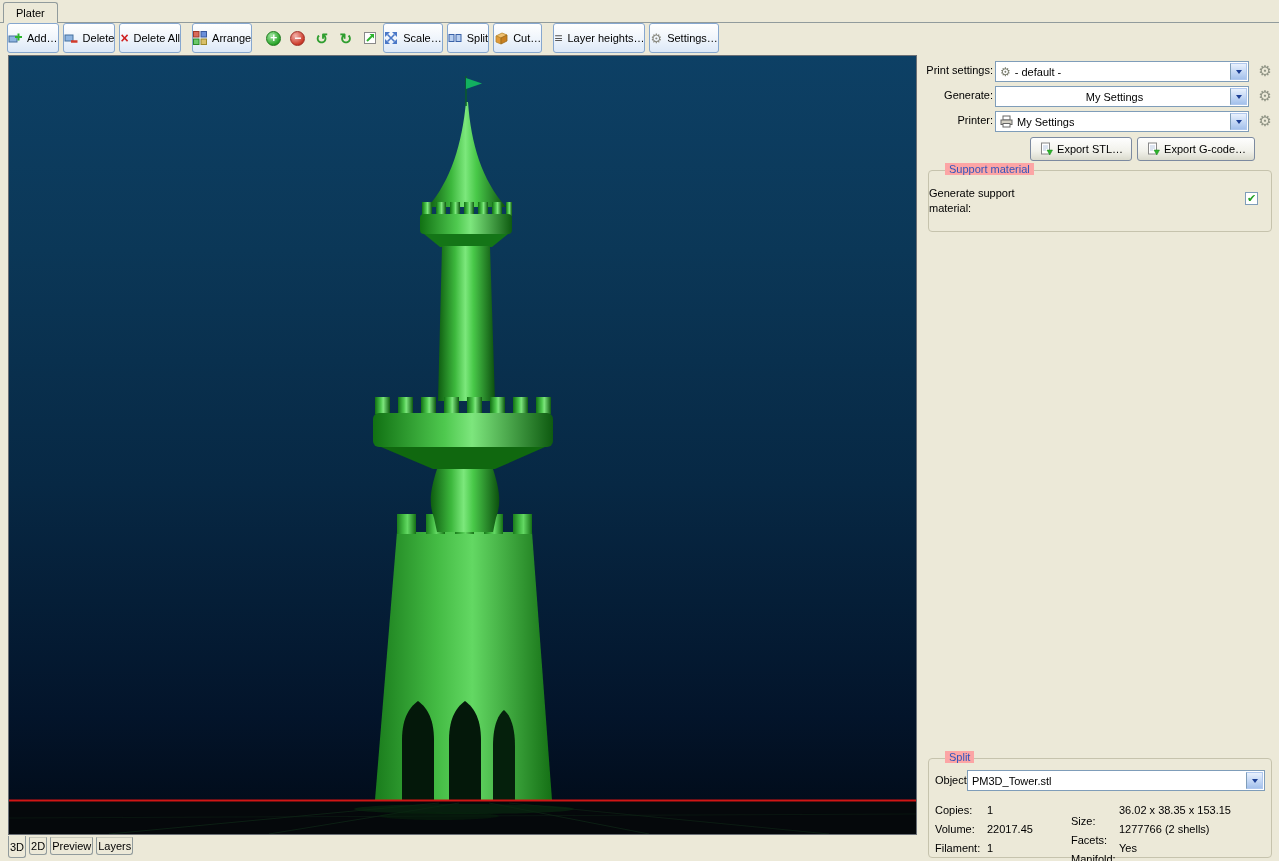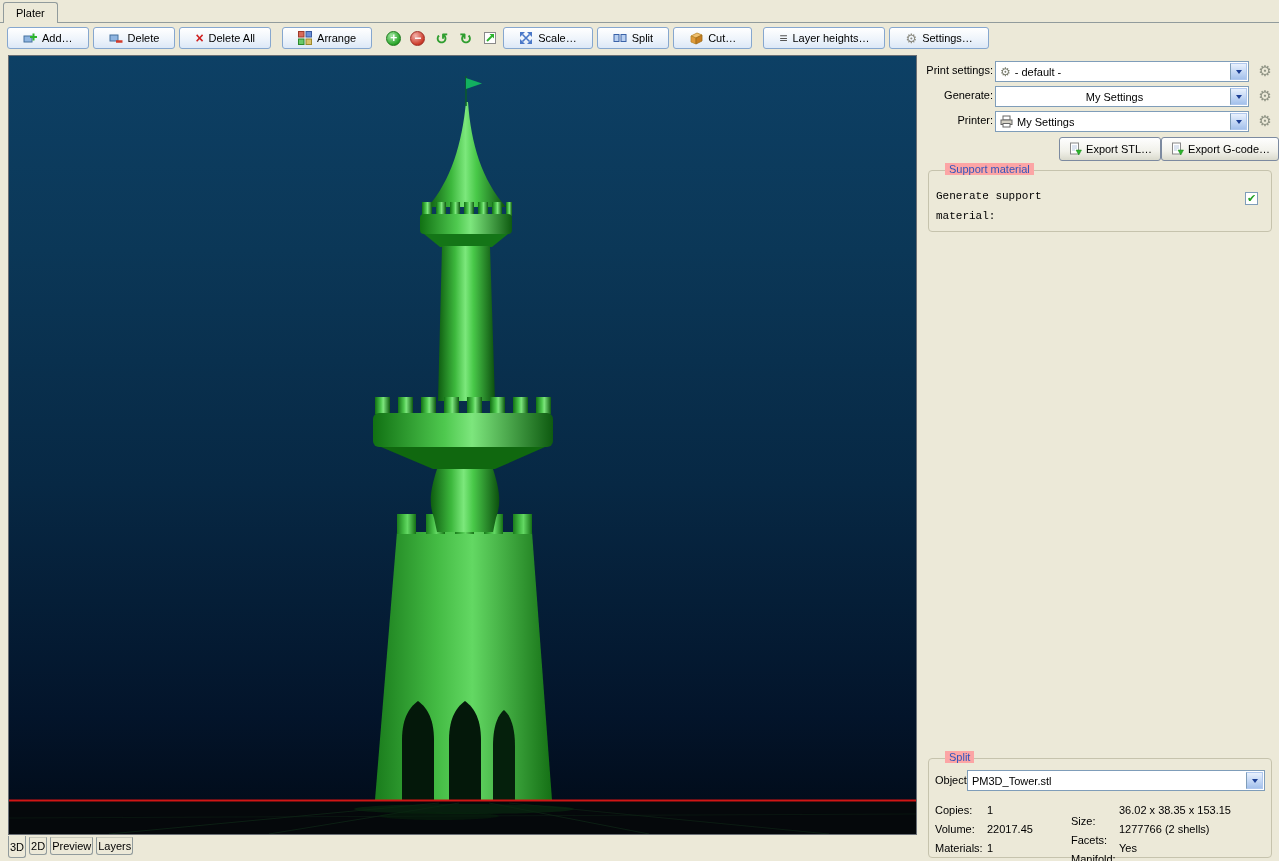--- a/index.html
+++ b/index.html
@@ -14,21 +14,21 @@
   .tabline { position: absolute; left: 0; right: 0; top: 22px; border-top: 1px solid #919b9c; }
   .main-tab {
     position: absolute; left: 3px; top: 2px; height: 21px; padding: 4px 12px 0;
     background: #ece9d8; border: 1px solid #919b9c; border-bottom: none;
     border-radius: 3px 3px 0 0; z-index: 2;
   }
 
   
   .toolbar { position: absolute; left: 7px; top: 26px; height: 24px; display: flex; align-items: center; }
   .tbtn {
-    display: flex; align-items: center; gap: 5px; height: 22px; padding: 0 15px; margin-right: 4px;
+    display: flex; align-items: center; gap: 5px; height: 30px; padding: 0 0; margin-right: 4px;
     background: linear-gradient(#ffffff, #eef4fb 55%, #dce8f7);
     border: 1px solid #86a7cf; border-radius: 3px; cursor: default; white-space: nowrap;
   }
   .flat-btn { width: 21px; height: 21px; display: flex; align-items: center; justify-content: center; margin-right: 3px; }
   .sep { width: 7px; }
   .circle {
     width: 15px; height: 15px; border-radius: 50%; display: flex; align-items: center; justify-content: center;
     color: #fff; font-weight: bold; font-size: 12px; line-height: 1;
   }
   .circle.green { background: radial-gradient(circle at 35% 30%, #a5e8a5, #2aa52a 70%, #147014); border: 1px solid #1d7a1d; }
@@ -57,32 +57,32 @@
     position: absolute; right: 1px; top: 1px; bottom: 1px; width: 17px;
     background: linear-gradient(#e9f1fd, #c6d9f5 50%, #a4c1ec);
     border: 1px solid #b0c8ee; border-left: 1px solid #7f9db9;
     display: flex; align-items: center; justify-content: center;
   }
   .arrow-down { width: 0; height: 0; border-left: 3.5px solid transparent; border-right: 3.5px solid transparent; border-top: 4px solid #1c3f94; }
   .combo-text { white-space: nowrap; overflow: hidden; }
   .combo.center { justify-content: center; }
   .gear-btn { position: absolute; left: 331px; width: 18px; height: 18px; display: flex; align-items: center; justify-content: center; font-size: 15px; color: #8f9384; }
 
-  .export-row { position: absolute; top: 82px; left: 0; right: 0; display: flex; justify-content: flex-end; }
+  .export-row { position: absolute; top: 82px; left: 0; right: 24px; display: flex; justify-content: flex-end; gap: 5px; }
   .xp-btn {
     height: 24px; display: flex; align-items: center; gap: 4px; padding: 0 8px;
     background: linear-gradient(#fefefe, #f1f1ea 60%, #dadacd);
     border: 1px solid #7c8aa0; border-radius: 3px; white-space: nowrap;
   }
 
   .groupbox { position: absolute; border: 1px solid #c6c3ad; border-radius: 4px; }
   .gb-title { position: absolute; top: -8px; left: 16px; background: #fca5a5; padding: 0 4px; color: #3355bb; white-space: nowrap; }
 
   .support-box { left: 3px; top: 115px; width: 344px; height: 62px; }
-  .gen-label { position: absolute; left: 7px; top: 15px; width: 112px; line-height: 20px; font-family: Liberation Mono, monospace; }
+  .gen-label { position: absolute; left: 0; top: 15px; width: 112px; line-height: 15px; }
   .checkbox {
     position: absolute; right: 13px; top: 21px; width: 13px; height: 13px; background: #fff;
     border: 1px solid #7f9db9; display: flex; align-items: center; justify-content: center;
   }
   .checkmark { color: #21a121; font-size: 11px; line-height: 1; margin-top: -1px; }
 
   .info-box { left: 3px; top: 703px; width: 344px; height: 100px; }
   .obj-label { position: absolute; left: 6px; top: 15px; }
   .obj-combo { left: 38px; top: 11px; right: 6px; }
   .info-grid { position: absolute; left: 6px; top: 41px; right: 4px; }
@@ -393,21 +393,21 @@
           <span class="c-l2">Size:</span>
           <span class="c-v2">36.02 x 38.35 x 153.15</span>
         </div>
         <div class="info-row">
           <span class="c-l1">Volume:</span>
           <span class="c-v1">22017.45</span>
           <span class="c-l2">Facets:</span>
           <span class="c-v2">1277766 (2 shells)</span>
         </div>
         <div class="info-row">
-          <span class="c-l1">Materials:</span>
+          <span class="c-l1">Filament:</span>
           <span class="c-v1">1</span>
           <span class="c-l2">Manifold:</span>
           <span class="c-v2">Yes</span>
         </div>
       </div>
     </div>
   </div>
 
   <div class="view-tabs">
     <div class="vtab selected">3D</div>

